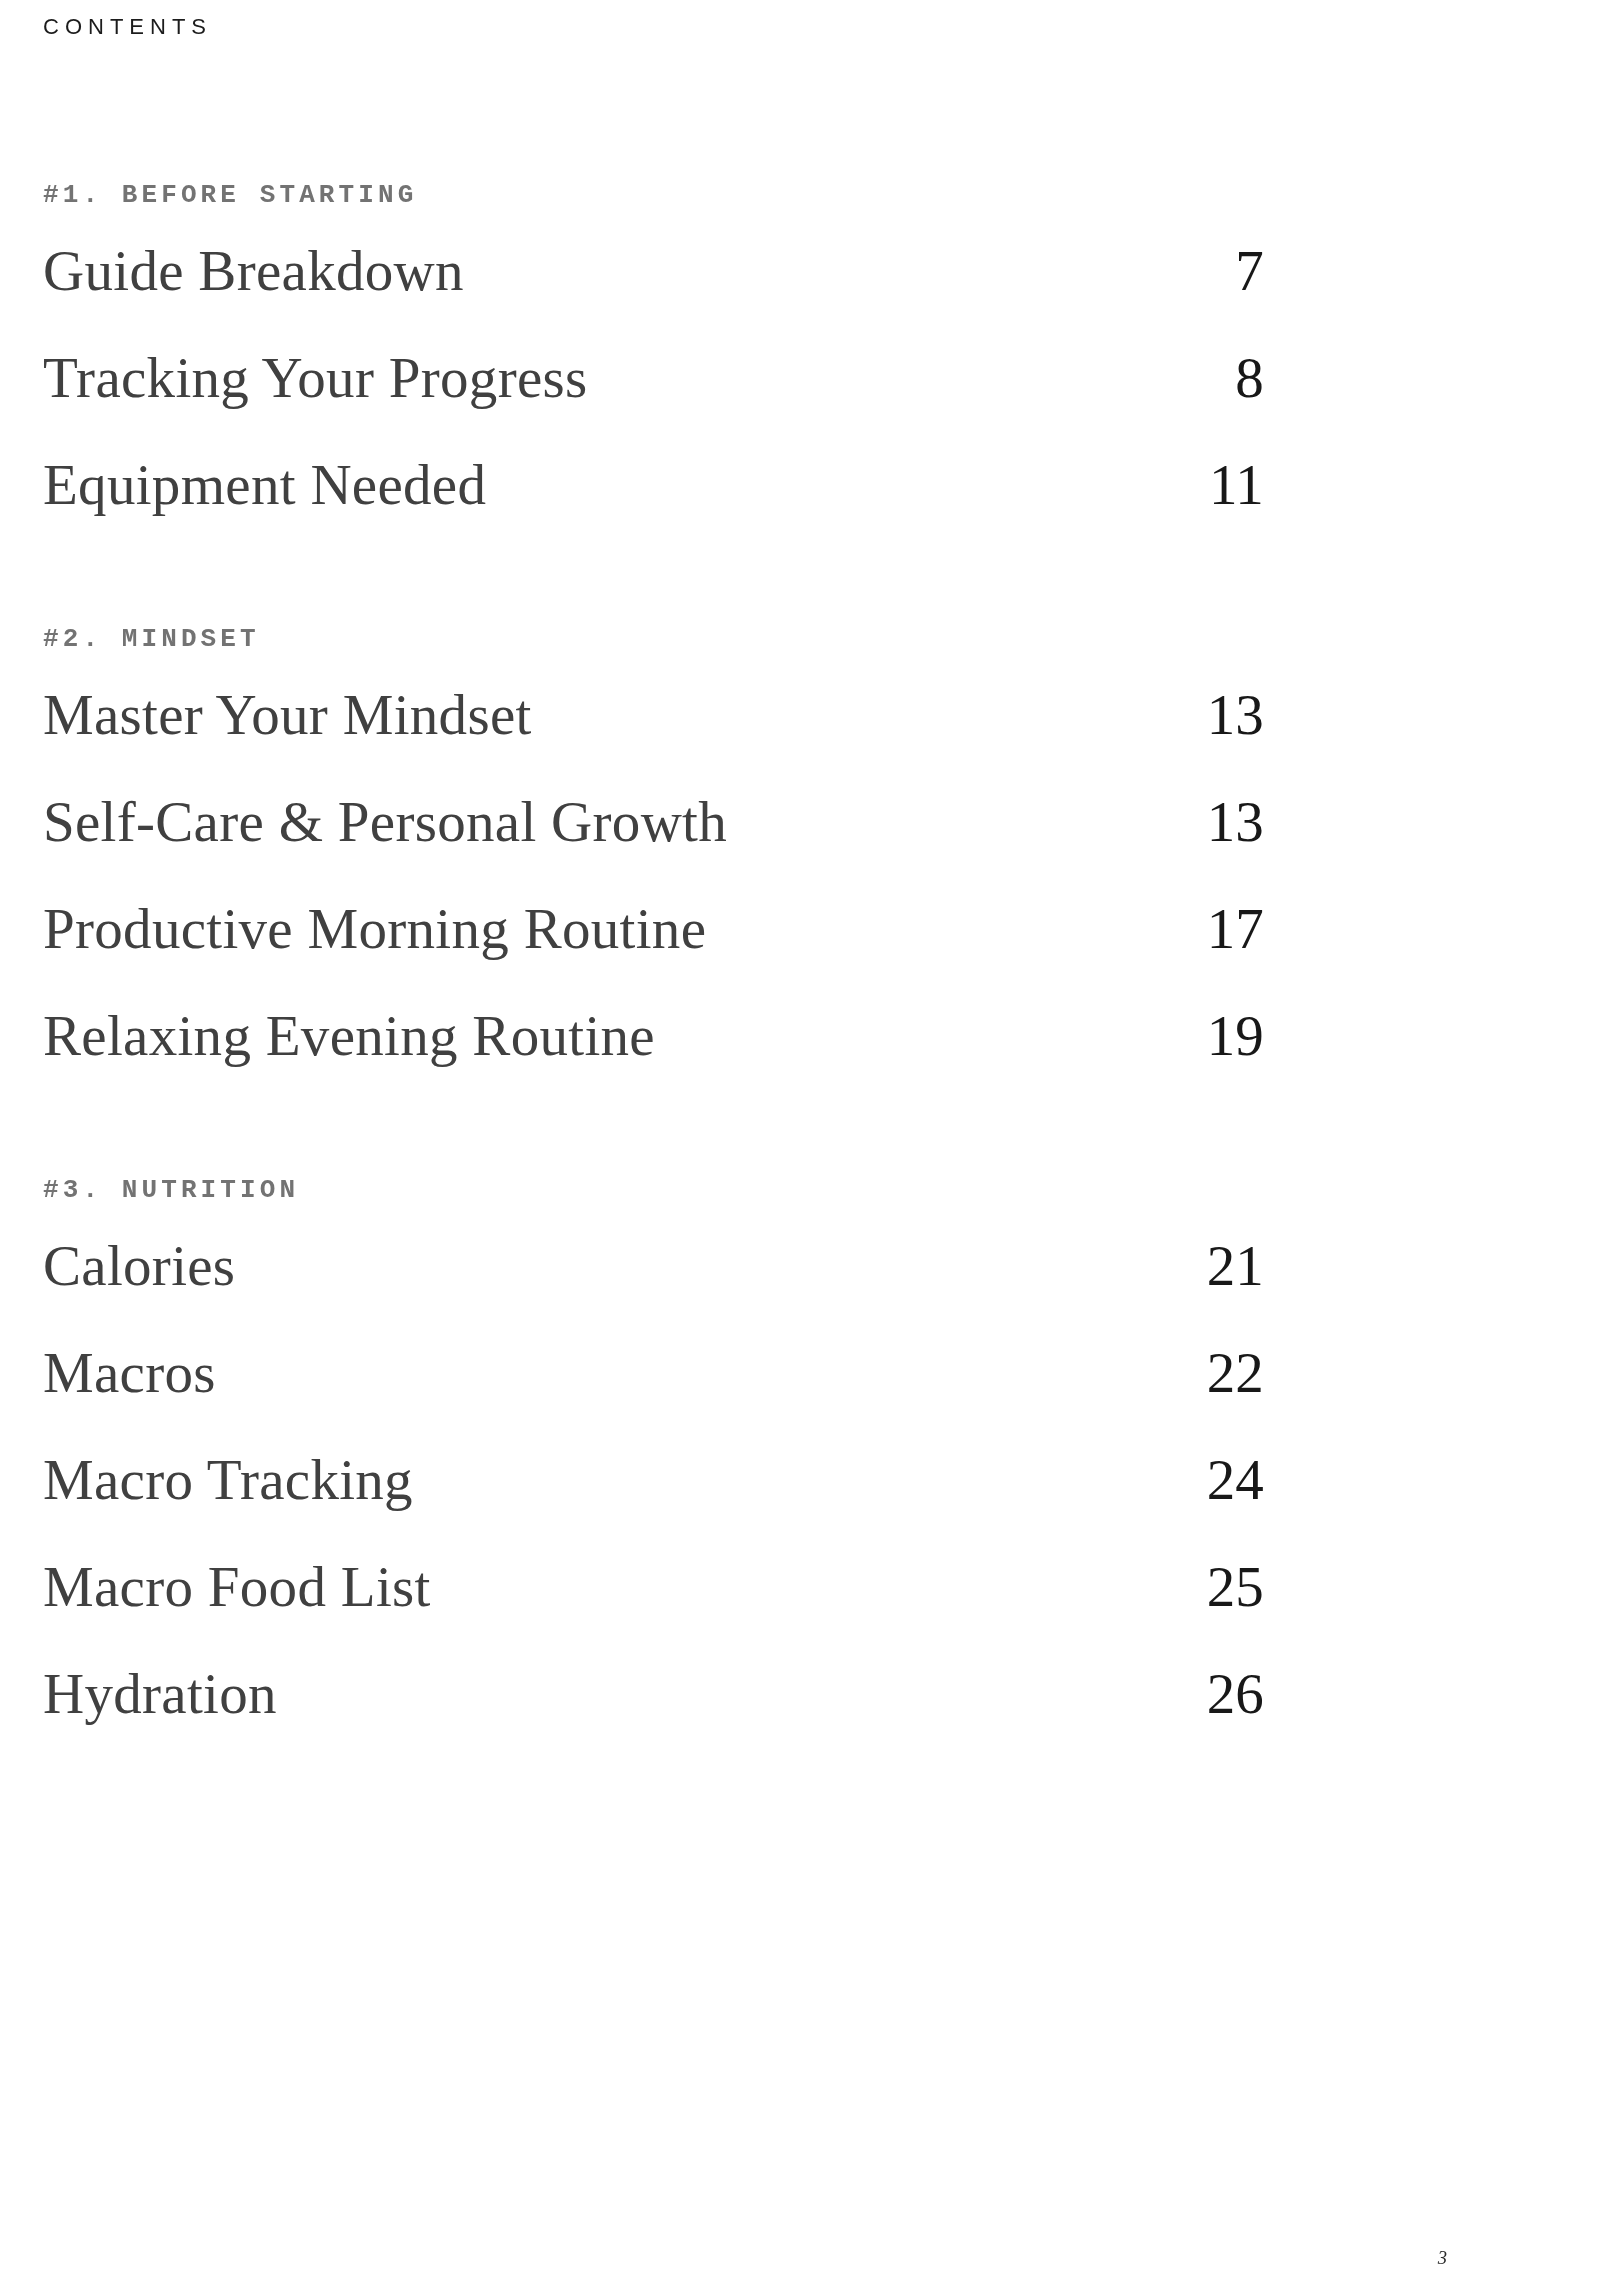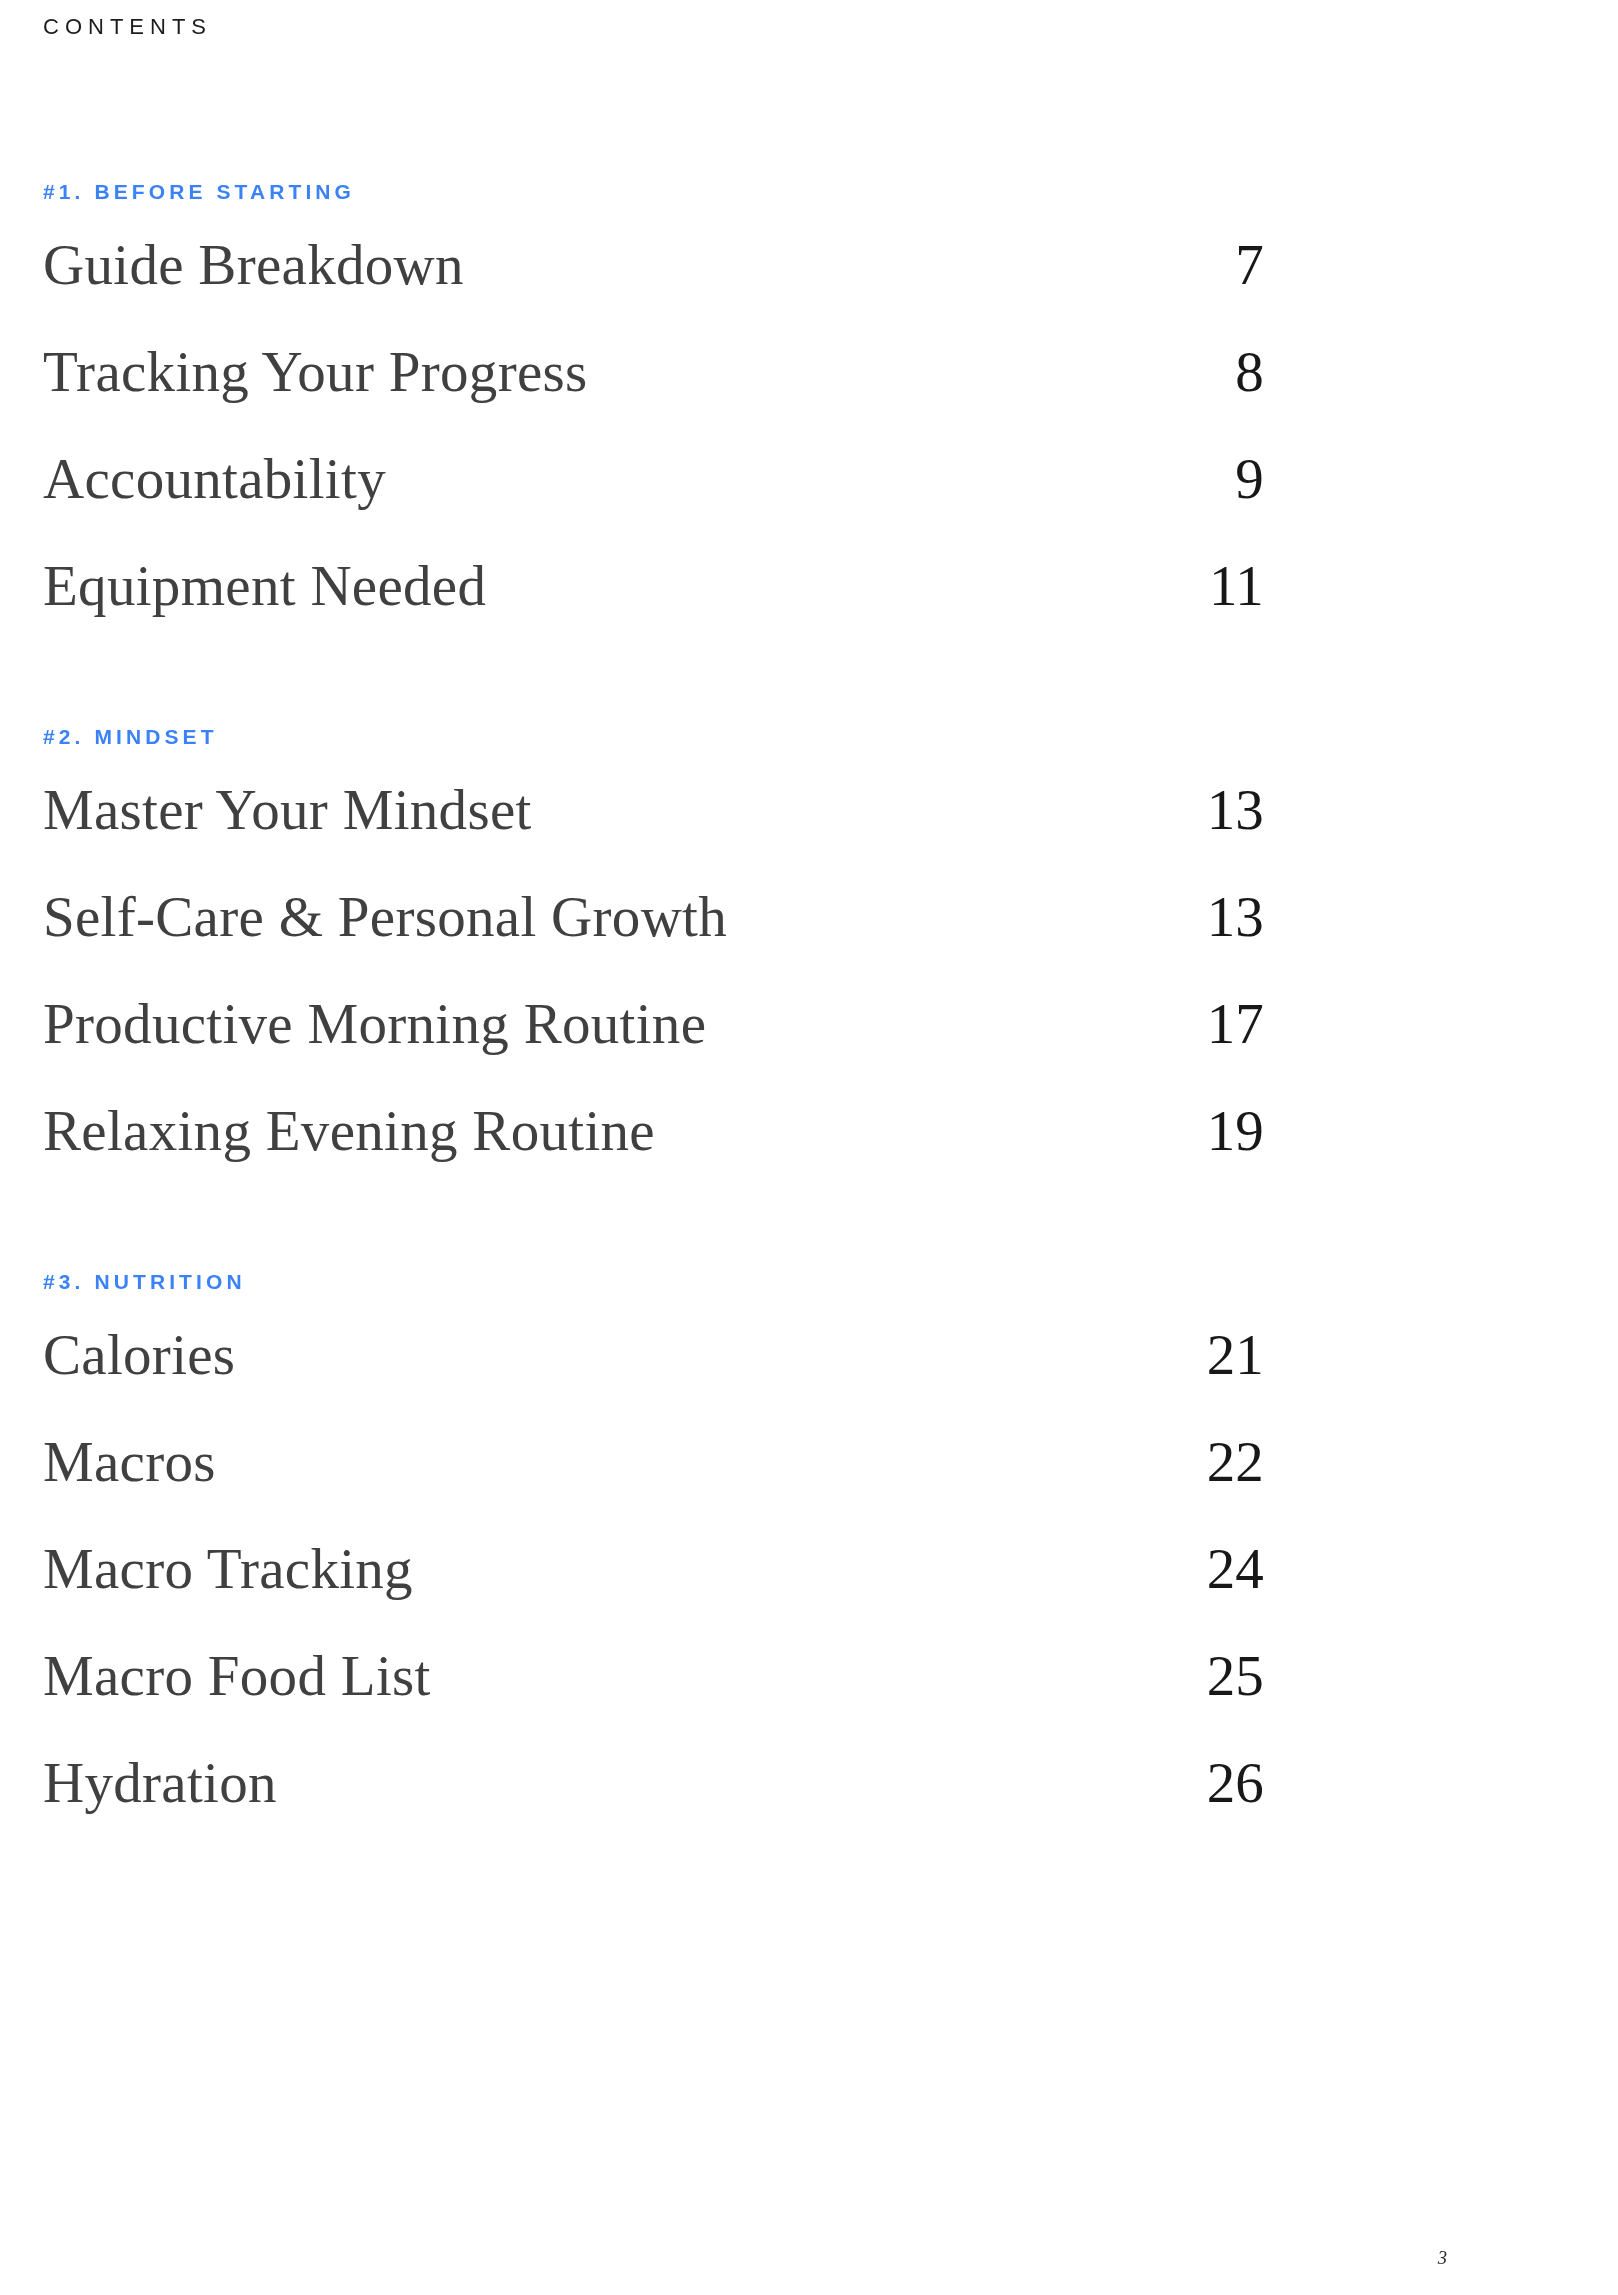--- a/index.html
+++ b/index.html
@@ -30,25 +30,25 @@
   .sections {
     position: absolute;
     left: 43px;
     top: 180px;
     width: 1223px;
   }
   .section {
     margin-bottom: 61px;
   }
   .section-title {
-    font-family: Liberation Sans, sans-serif;
-    font-size: 21px;
+    font-family: Liberation Mono, monospace;
+    font-size: 26px;
     letter-spacing: 4.1px;
     font-weight: 700;
-    color: #3b82f6;
+    color: #737373;
     margin-bottom: 32px;
   }
   .entry {
     display: flex;
     align-items: baseline;
     justify-content: space-between;
     height: 107px;
   }
   .entry-title {
     font-family: "Liberation Serif", serif;
@@ -94,24 +94,20 @@
       <div class="section-title">#1. BEFORE STARTING</div>
       <div class="entry">
         <span class="entry-title">Guide Breakdown</span>
         <span class="entry-page">7</span>
       </div>
       <div class="entry">
         <span class="entry-title">Tracking Your Progress</span>
         <span class="entry-page">8</span>
       </div>
       <div class="entry">
-        <span class="entry-title">Accountability</span>
-        <span class="entry-page">9</span>
-      </div>
-      <div class="entry">
         <span class="entry-title">Equipment Needed</span>
         <span class="entry-page">11</span>
       </div>
     </div>
 
     <div class="section section-2">
       <div class="section-title">#2. MINDSET</div>
       <div class="entry">
         <span class="entry-title">Master Your Mindset</span>
         <span class="entry-page">13</span>

